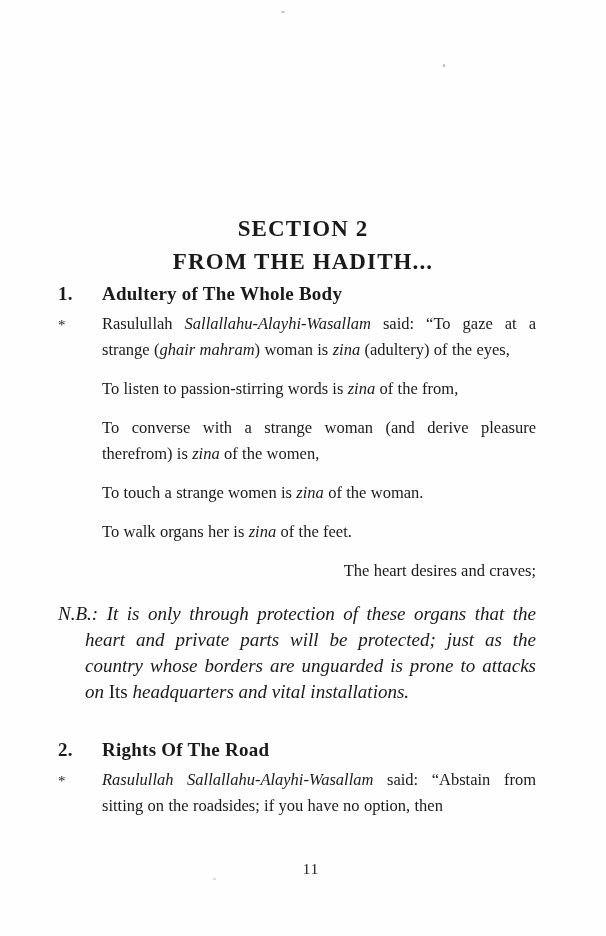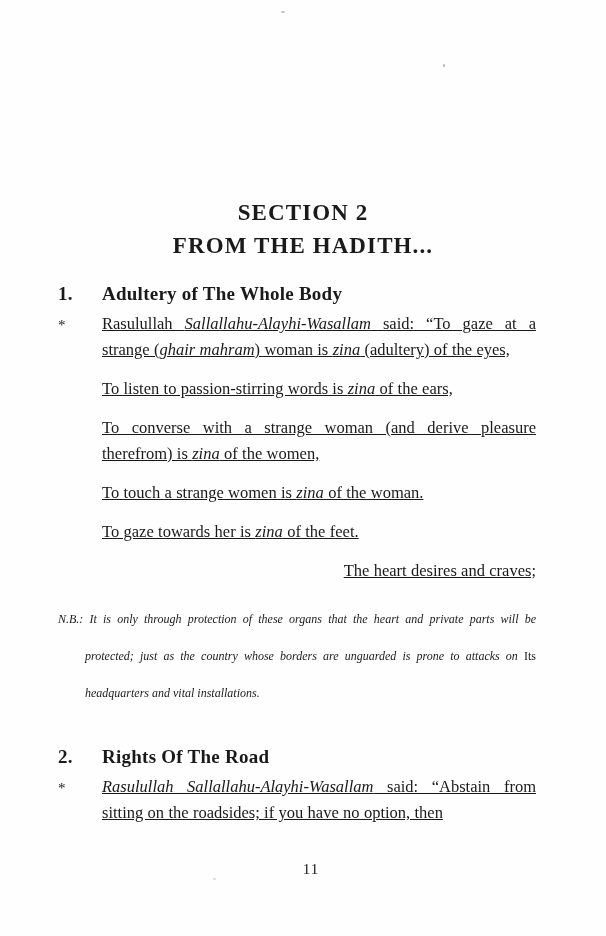--- a/index.html
+++ b/index.html
@@ -33,21 +33,21 @@
   }
   .speck.s1 { left: 281px; top: 11px;  width: 4px; height: 2px; }
   .speck.s2 { left: 443px; top: 64px;  width: 2px; height: 3px; opacity: .7; }
   .speck.s3 { left: 213px; top: 878px; width: 3px; height: 2px; opacity: .35; }
 
   
   .section-title {
     position: absolute;
     left: 0;
     right: 0;
-    top: 196px;
+    top: 212px;
     text-align: center;
     font-weight: bold;
     font-size: 23px;
     letter-spacing: 1.1px;
     line-height: 33px;
   }
   .section-title .line2 { display: block; }
 
   
   .content {
@@ -77,21 +77,21 @@
     display: flex;
     align-items: flex-start;
   }
   .bullet-block .star {
     width: 44px;
     flex: 0 0 44px;
     font-size: 15px;
     line-height: 26px;
     padding-top: 1px;
   }
-  .bullet-block .body { flex: 1; text-decoration: underline; }
+  .bullet-block .body { flex: 1; }
 
   
   p.para {
     margin: 0 0 13px 0;
     font-size: 16.5px;
     line-height: 26px;
     text-align: justify;
     text-justify: inter-word;
     word-spacing: .2px;
   }
@@ -99,22 +99,22 @@
   p.para.nojust { text-align: right; }
 
   i, .it { font-style: italic; }
 
   
   .note {
     margin: 17px 0 8px 0;
     padding-left: 27px;
     text-indent: -27px;
     font-style: italic;
-    font-size: 12px;
-    line-height: 37px;
+    font-size: 19px;
+    line-height: 26px;
     text-align: justify;
     text-justify: inter-word;
   }
   .note .upright { font-style: normal; }
 
   
   .item-2 { margin-top: 34px; }
 
   
   .folio {
@@ -146,24 +146,24 @@
     <div class="item item-1">
       <h2 class="item-heading">
         <span class="num">1.</span>
         <span class="htext">Adultery of The Whole Body</span>
       </h2>
 
       <div class="bullet-block">
         <span class="star">*</span>
         <div class="body">
           <p class="para"><span>Rasulullah </span><span class="it">Sallallahu-Alayhi-Wasallam</span><span> said: “To gaze at a strange (</span><span class="it">ghair mahram</span><span>) woman is </span><span class="it">zina</span><span> (adultery) of the eyes,</span></p>
-          <p class="para"><span>To listen to passion-stirring words is </span><span class="it">zina</span><span> of the ears,</span></p>
+          <p class="para"><span>To listen to passion-stirring words is </span><span class="it">zina</span><span> of the from,</span></p>
           <p class="para"><span>To converse with a strange woman (and derive pleasure therefrom) is </span><span class="it">zina</span><span> of the women,</span></p>
           <p class="para"><span>To touch a strange women is </span><span class="it">zina</span><span> of the woman.</span></p>
-          <p class="para"><span>To gaze towards her is </span><span class="it">zina</span><span> of the feet.</span></p>
+          <p class="para"><span>To walk organs her is </span><span class="it">zina</span><span> of the feet.</span></p>
           <p class="para nojust"><span>The heart desires and craves;</span></p>
         </div>
       </div>
 
       <p class="note"><span class="it">N.B.: It is only through protection of these organs that the heart and private parts will be protected; just as the country whose borders are unguarded is prone to attacks on </span><span class="upright">Its</span><span class="it"> headquarters and vital installations.</span></p>
     </div>
 
     <div class="item item-2">
       <h2 class="item-heading">
         <span class="num">2.</span>

